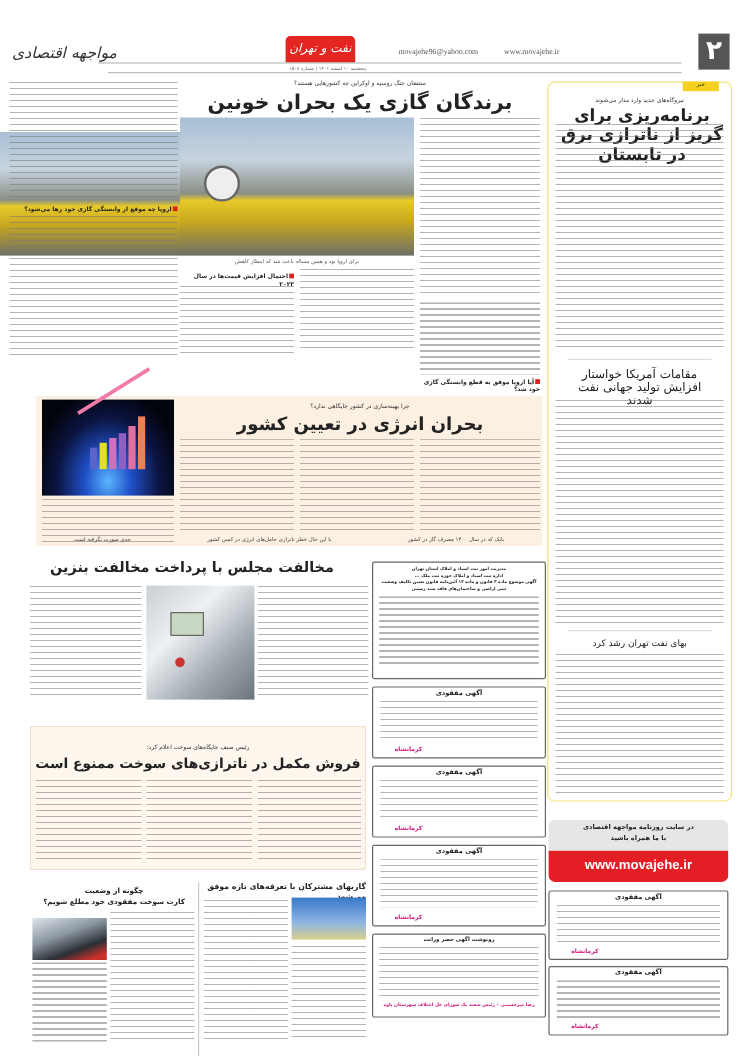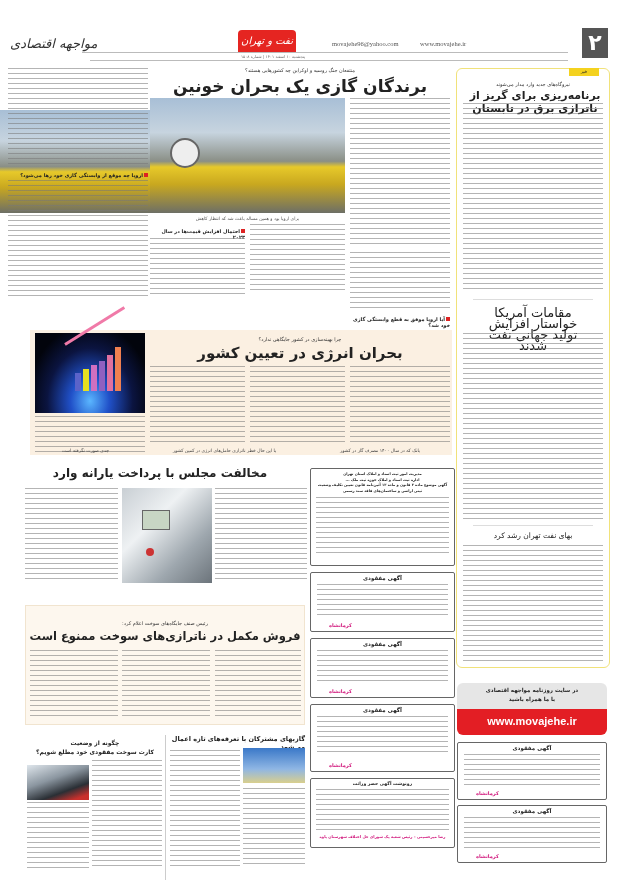--- a/index.html
+++ b/index.html
@@ -37,24 +37,24 @@
 <div class="abs url" style="left:332px;top:40px">movajehe96@yahoo.com</div>
 <div class="tag">نفت و تهران</div>
 <div class="abs small rtl" style="left:238px;top:54px;width:70px">پنجشنبه ۱۰ اسفند ۱۴۰۱ | شماره ۱۵۰۸</div>
 <div class="brand rtl">مواجهه اقتصادی</div>
 <div class="hdr-line" style="top:52px"></div>
 <div class="hdr-line" style="top:60px;left:90px"></div>
 
 <div class="abs yellowbox" style="left:456px;top:68px;width:154px;height:600px">
   <div class="abs" style="right:10px;top:-1px;width:30px;height:8px;background:#f4d21f;font-size:4.5px;text-align:center;line-height:8px;direction:rtl">خبر</div>
   <div class="abs kicker" style="left:4px;right:4px;top:12px">نیروگاه‌های جدید وارد مدار می‌شوند</div>
-  <div class="abs headline" style="left:4px;right:0;top:20px;font-size:11px">برنامه‌ریزی برای گریز از ناترازی برق در تابستان</div>
+  <div class="abs headline" style="left:4px;right:0;top:20px;font-size:14px">برنامه‌ریزی برای گریز از ناترازی برق در تابستان</div>
   <div class="abs text-lines" style="left:6px;right:6px;top:34px;height:190px"></div>
   <div class="abs" style="left:16px;right:16px;top:230px;height:1px;background:#ddd"></div>
-  <div class="abs headline" style="left:20px;right:20px;top:238px;font-size:13px;line-height:11px;font-weight:normal">مقامات آمریکا خواستار افزایش تولید جهانی نفت شدند</div>
+  <div class="abs headline" style="left:20px;right:20px;top:238px;font-size:10px;line-height:11px;font-weight:normal">مقامات آمریکا خواستار افزایش تولید جهانی نفت شدند</div>
   <div class="abs text-lines" style="left:6px;right:6px;top:264px;height:188px"></div>
   <div class="abs" style="left:16px;right:16px;top:456px;height:1px;background:#ddd"></div>
   <div class="abs headline" style="left:4px;right:4px;top:462px;font-size:7.5px;font-weight:normal">بهای نفت تهران رشد کرد</div>
   <div class="abs text-lines" style="left:6px;right:6px;top:476px;height:118px"></div>
 </div>
 
 <div class="abs" style="left:457px;top:683px;width:150px;height:52px;border-radius:6px;overflow:hidden">
   <div style="height:26px;background:#e6e6e6;text-align:center;direction:rtl;font-size:5.5px;font-weight:bold;padding-top:3px;line-height:9px">
     <div>در سایت روزنامه مواجهه اقتصادی</div>
     <div>با ما همراه باشید</div>
@@ -105,36 +105,36 @@
   <div class="abs" style="left:80px;top:14px;width:6px;height:44px;background:#f08050"></div>
   <div class="abs" style="left:30px;top:10px;width:70px;height:3px;background:#f07aa8;transform:rotate(-32deg);transform-origin:left"></div>
 </div>
 <div class="abs text-lines" style="left:35px;top:416px;width:110px;height:36px"></div>
 <div class="abs rtl" style="left:30px;top:448px;width:422px;font-size:4.5px;color:#444;display:flex;justify-content:space-around">
   <span>بانک که در سال ۱۴۰۰ مصرف گاز در کشور</span>
   <span>با این حال خطر ناترازی حامل‌های انرژی در کمین کشور</span>
   <span>جدی صورت نگرفته است</span>
 </div>
 
-<div class="abs headline" style="left:10px;top:466px;width:300px;font-size:12px">مخالفت مجلس با پرداخت یارانه وارد</div>
+<div class="abs headline" style="left:10px;top:466px;width:300px;font-size:12px">مخالفت مجلس با پرداخت مخالفت بنزین</div>
 <div class="abs text-lines" style="left:215px;top:488px;width:92px;height:95px"></div>
 <div class="abs pump" style="left:122px;top:488px;width:90px;height:95px">
   <div class="abs" style="left:20px;top:22px;width:28px;height:20px;background:#c8d6c4;border:1px solid #666"></div>
   <div class="abs" style="left:24px;top:60px;width:8px;height:8px;background:#c33;border-radius:50%"></div>
 </div>
 <div class="abs text-lines" style="left:25px;top:488px;width:93px;height:95px"></div>
 
 <div class="abs beige" style="left:25px;top:605px;width:280px;height:120px;background:#fdf7ee;border:1px solid #f1e4cf"></div>
 <div class="abs kicker" style="left:25px;top:620px;width:280px">رئیس صنف جایگاه‌های سوخت اعلام کرد:</div>
 <div class="abs headline" style="left:25px;top:629px;width:280px;font-size:11.5px">فروش مکمل در ناترازی‌های سوخت ممنوع است</div>
 <div class="abs text-lines" style="left:215px;top:650px;width:86px;height:70px"></div>
 <div class="abs text-lines" style="left:122px;top:650px;width:88px;height:70px"></div>
 <div class="abs text-lines" style="left:30px;top:650px;width:88px;height:70px"></div>
 
-<div class="abs headline" style="left:170px;top:735px;width:135px;font-size:6.5px;text-align:right">گازبهای مشترکان با تعرفه‌های تازه اعمال می‌شود</div>
+<div class="abs headline" style="left:170px;top:735px;width:135px;font-size:6.5px;text-align:right">گازبهای مشترکان با تعرفه‌های تازه موفق می‌شود</div>
 <div class="sep" style="left:165px;top:735px;width:1px;height:145px"></div>
 <div class="abs sky" style="left:243px;top:748px;width:62px;height:35px"></div>
 <div class="abs text-lines" style="left:170px;top:750px;width:70px;height:118px"></div>
 <div class="abs text-lines" style="left:243px;top:788px;width:62px;height:80px"></div>
 
 <div class="abs headline" style="left:25px;top:738px;width:140px;font-size:6px;line-height:9px">
   <div>چگونه از وضعیت</div>
   <div>کارت سوخت مفقودی خود مطلع شویم؟</div>
 </div>
 <div class="abs nozzle" style="left:27px;top:765px;width:62px;height:35px"></div>

